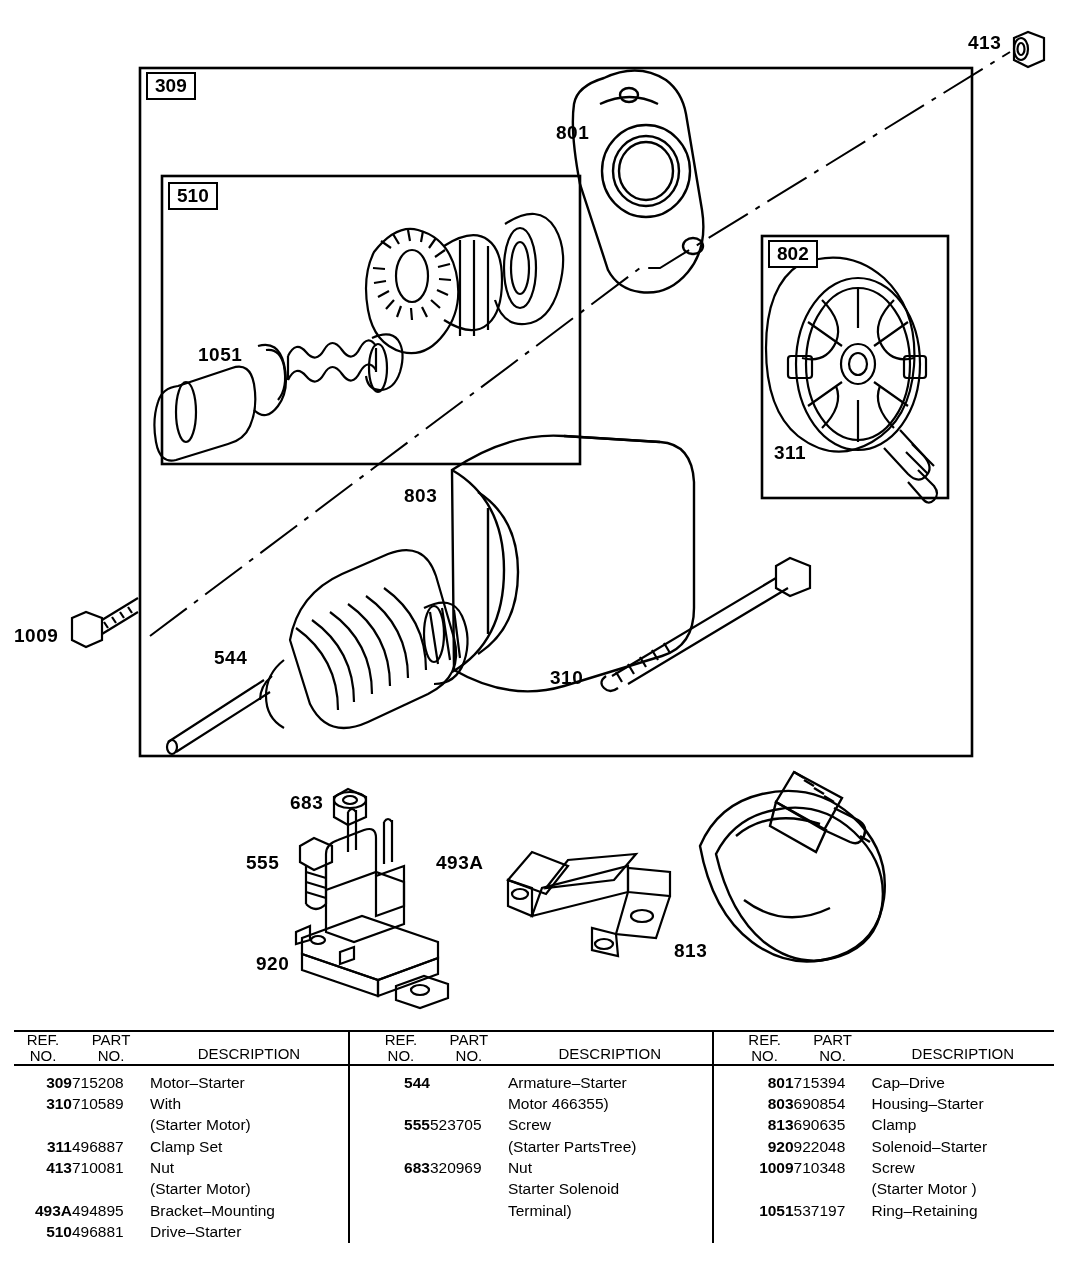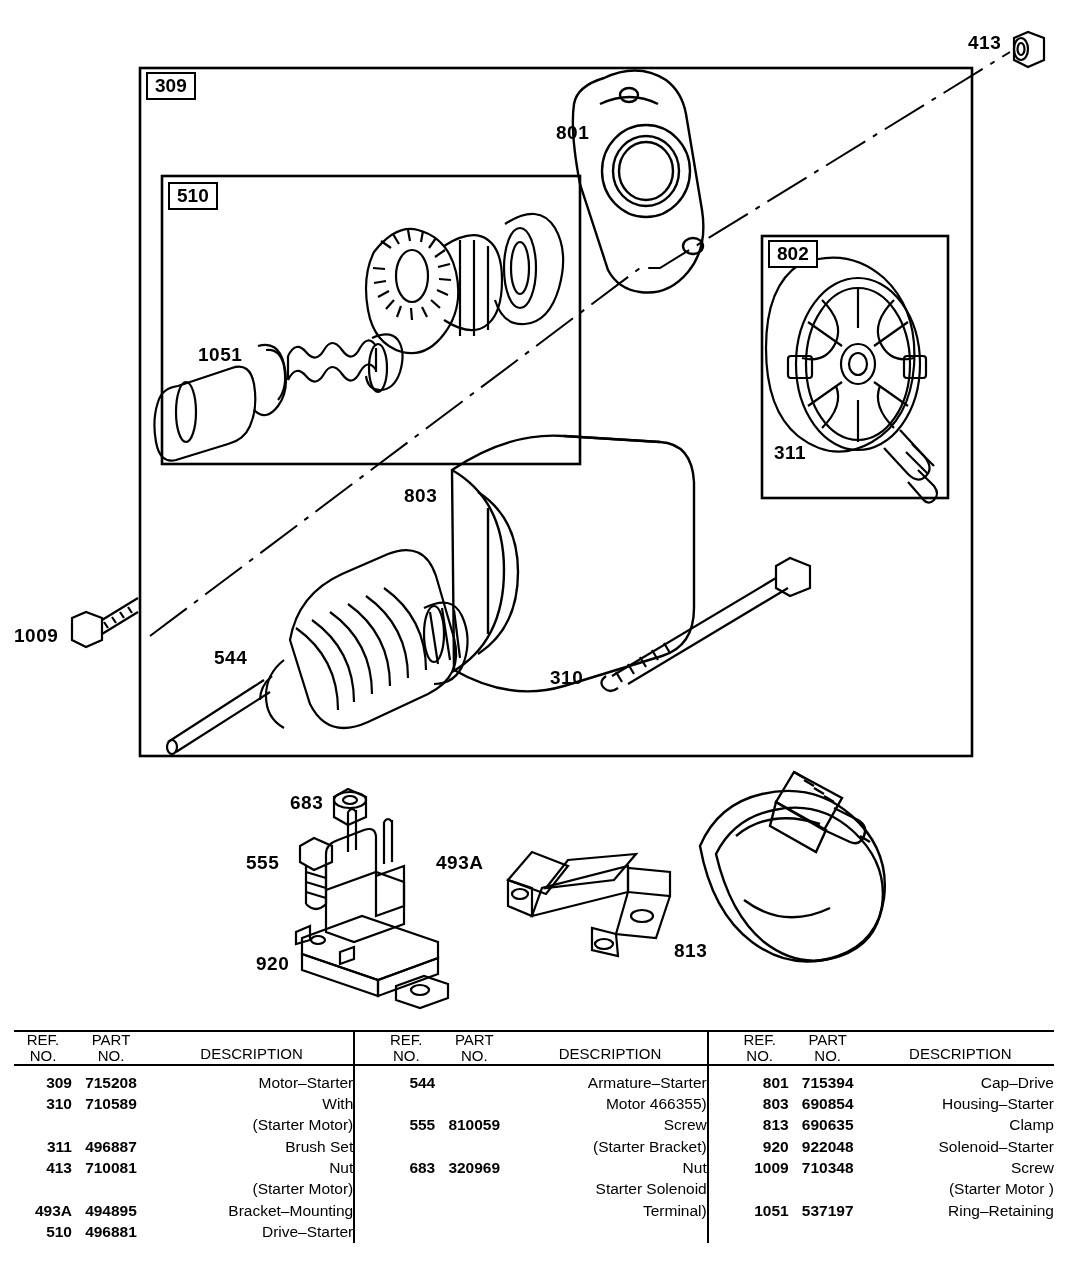--- a/index.html
+++ b/index.html
@@ -63,22 +63,22 @@
   .hdr td{
     text-align:center;
     font-weight:normal;
     font-size:15px;
     line-height:1.05;
     padding-bottom:2px;
   }
   .topline{border-top:2px solid #000;}
   .vline{border-left:2px solid #000;}
   .ref{width:58px;text-align:right;font-weight:bold;padding-right:10px;}
-  .part{width:78px;text-align:center;font-weight:bold;padding-right:12px;}
-  .desc{text-align:right;}
+  .part{width:78px;text-align:left;font-weight:normal;padding-right:12px;}
+  .desc{text-align:left;}
   .row td{line-height:1.38;}
 </style>
 </head>
 <body>
 
 <div class="diagram">
 
   <svg class="art" viewBox="0 0 1067 1020">
     <g fill="none" stroke="#000" stroke-width="2.6">
 
@@ -346,34 +346,34 @@
         <td class="vline ref" style="padding-left:22px;">803</td>
         <td class="part">690854</td>
         <td class="desc">Housing–Starter</td>
       </tr>
 
       <tr class="row">
         <td class="ref"></td>
         <td class="part"></td>
         <td class="desc">(Starter Motor)</td>
         <td class="vline ref" style="padding-left:22px;">555</td>
-        <td class="part">810059</td>
+        <td class="part">523705</td>
         <td class="desc">Screw</td>
         <td class="vline ref" style="padding-left:22px;">813</td>
         <td class="part">690635</td>
         <td class="desc">Clamp</td>
       </tr>
 
       <tr class="row">
         <td class="ref">311</td>
         <td class="part">496887</td>
-        <td class="desc">Brush Set</td>
-        <td class="vline ref" style="padding-left:22px;"></td>
-        <td class="part"></td>
-        <td class="desc">(Starter Bracket)</td>
+        <td class="desc">Clamp Set</td>
+        <td class="vline ref" style="padding-left:22px;"></td>
+        <td class="part"></td>
+        <td class="desc">(Starter PartsTree)</td>
         <td class="vline ref" style="padding-left:22px;">920</td>
         <td class="part">922048</td>
         <td class="desc">Solenoid–Starter</td>
       </tr>
 
       <tr class="row">
         <td class="ref">413</td>
         <td class="part">710081</td>
         <td class="desc">Nut</td>
         <td class="vline ref" style="padding-left:22px;">683</td>

